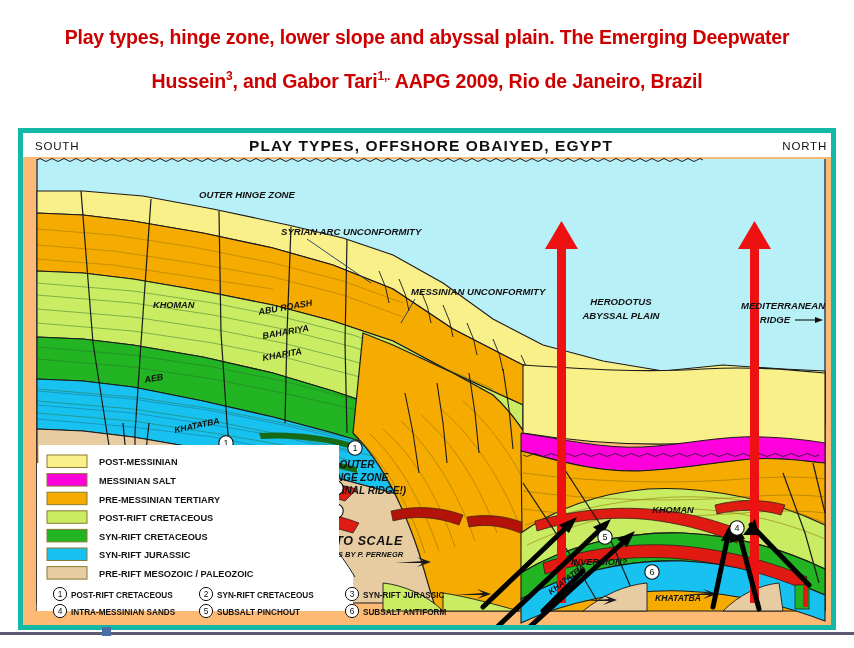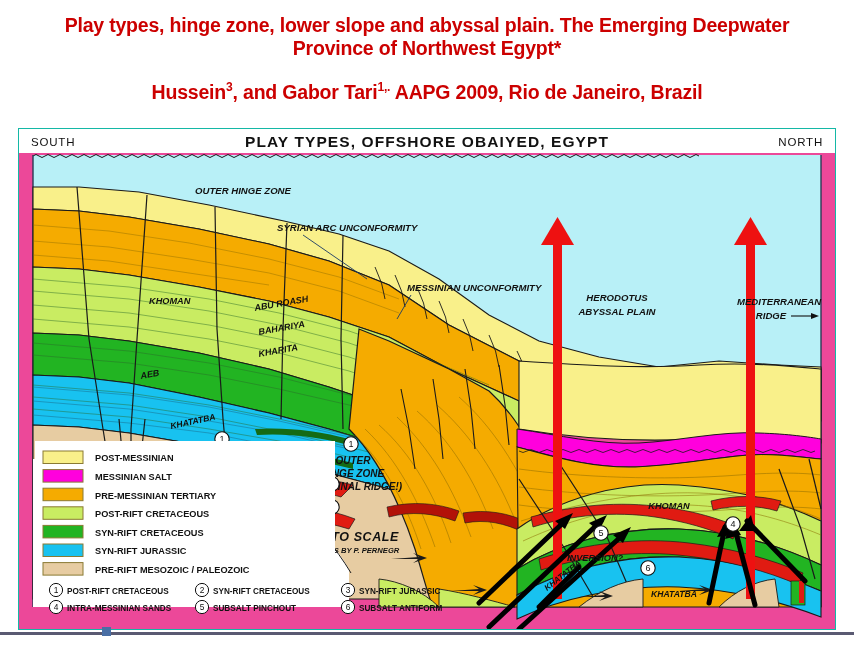--- a/index.html
+++ b/index.html
@@ -10,39 +10,39 @@
     overflow:hidden;
     position:relative;
   }
   
   #title-block{
     position:absolute;left:0;top:0;width:854px;height:128px;
     text-align:center;
     color:#cc0000;
     font-weight:bold;
     line-height:1.18;
-    padding-top:14px;
+    padding-top:26px;
     box-sizing:border-box;
   }
   #title-block .line{
     font-size:19.5px;
     letter-spacing:-0.2px;
     white-space:nowrap;
   }
   #title-block .l1{font-size:19.5px;}
   #title-block .l2{font-size:19.5px;}
   #title-block .l3{font-size:19.5px;}
   #title-block .l4{font-size:19.5px;margin-top:20px;}
   sup{font-size:0.62em;vertical-align:super;font-weight:bold;}
 
   
   #figure{
     position:absolute;left:18px;top:128px;width:818px;height:502px;
-    border:1px solid #14b8a6;
-    background:#ec4899;
+    border:5px solid #14b8a6;
+    background:#fdba74;
     box-sizing:border-box;
     overflow:hidden;
   }
   #fig-svg{display:block;width:816px;height:500px;}
 
   
   #bottom-rule{
     position:absolute;left:0;top:632px;width:854px;height:3px;
     background:#5a5a72;
   }
@@ -51,21 +51,20 @@
     background:#4a6fa5;
   }
 
   .svg-text{font-family:"Liberation Sans", sans-serif;}
 </style>
 </head>
 <body>
 
 <div id="title-block">
   <div class="line l1">Play types, hinge zone, lower slope and abyssal plain. The Emerging Deepwater</div>
-  <div class="line l2">Province of Northwest Egypt*</div>
   <div class="line l4">
     <span>Hussein</span><sup>3</sup><span>, and Gabor Tari</span><sup>1,.</sup><span> AAPG 2009, Rio de Janeiro, Brazil</span>
   </div>
 </div>
 
 <div id="figure">
 <svg id="fig-svg" viewBox="0 0 816 500" xmlns="http://www.w3.org/2000/svg">
   <defs>
 
     <clipPath id="clipAll">

